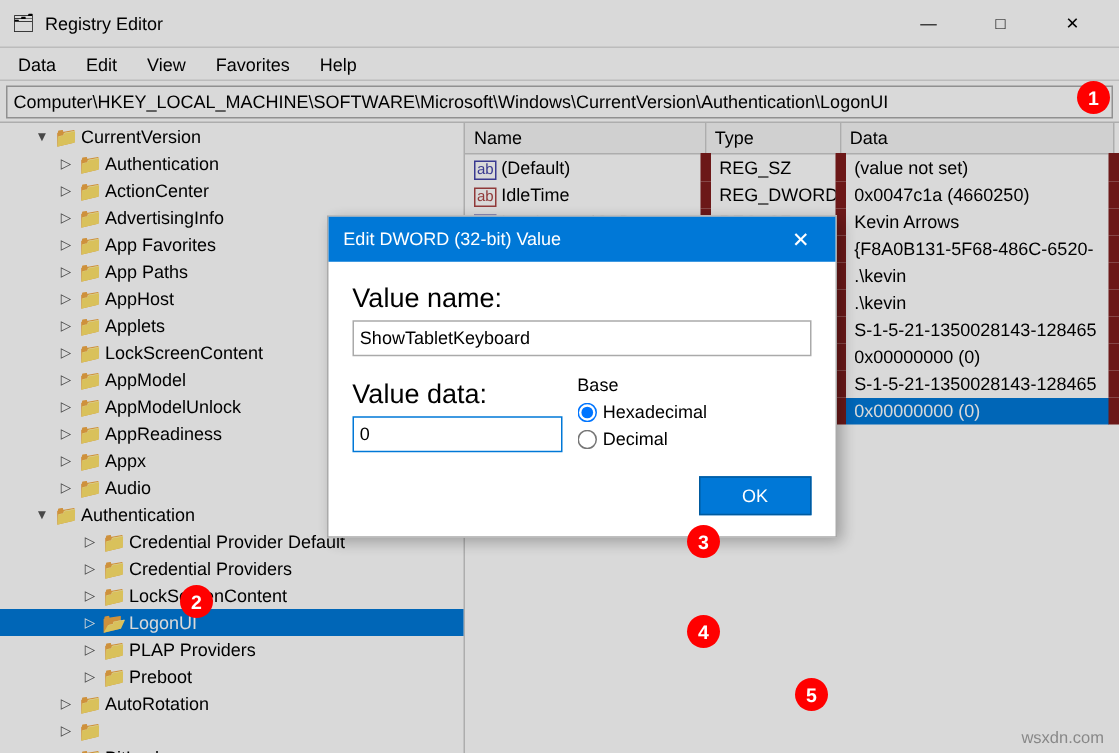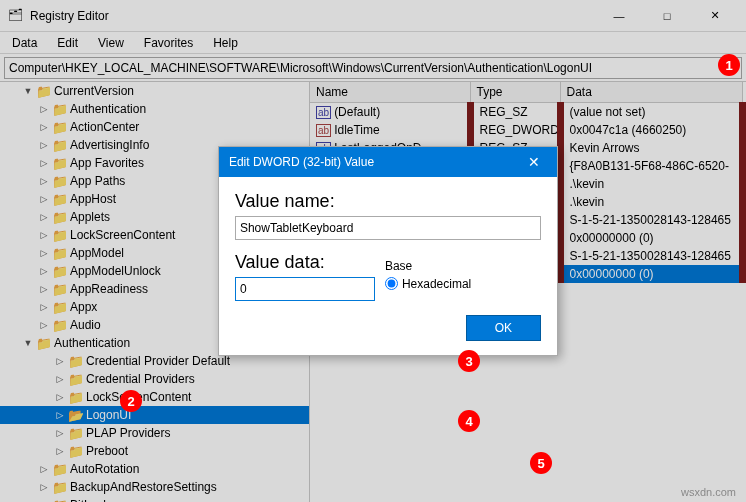--- a/index.html
+++ b/index.html
@@ -451,21 +451,20 @@
         <span class="tree-label">Preboot</span>
       </div>
       <div class="tree-item" style="padding-left:36px;">
         <span class="expand-arrow">▷</span>
         <span class="folder-icon" style="color:#FFCC00;">📁</span>
         <span class="tree-label">AutoRotation</span>
       </div>
       <div class="tree-item" style="padding-left:36px;">
         <span class="expand-arrow">▷</span>
         <span class="folder-icon" style="color:#FFCC00;">📁</span>
-        <span class="tree-label">BackupAndRestoreSettings</span>
       </div>
       <div class="tree-item" style="padding-left:36px;">
         <span class="expand-arrow">▷</span>
         <span class="folder-icon" style="color:#FFCC00;">📁</span>
         <span class="tree-label">BitLocker</span>
       </div>
 
     </div>
   </div>
 
@@ -571,20 +570,24 @@
       <div>
         <div class="dialog-label">Value data:</div>
         <input class="dialog-input-sm" type="text" value="0" style="">
       </div>
       <div class="base-group">
         <div class="base-title">Base</div>
         <div class="radio-item">
           <input type="radio" name="base" checked="" style="">
           <label>Hexadecimal</label>
         </div>
+        <div class="radio-item">
+          <input type="radio" name="base" style="">
+          <label>Decimal</label>
+        </div>
       </div>
     </div>
     <div class="dialog-buttons">
       <button class="dialog-btn ok">OK</button>
     </div>
   </div>
 </div>
 
 <div class="watermark">wsxdn.com</div>
 

